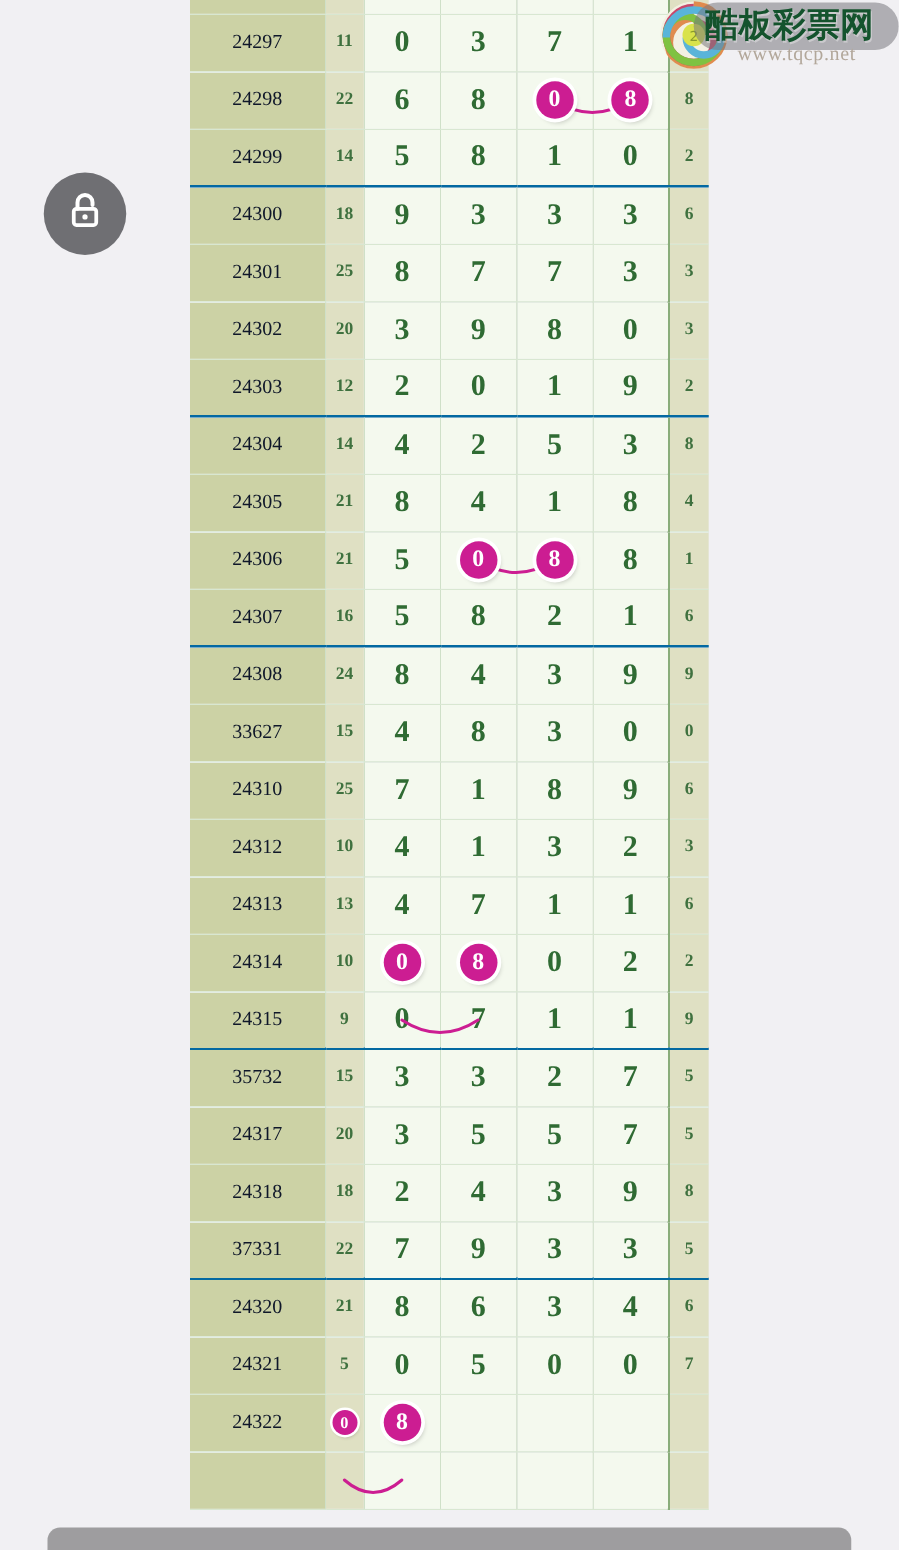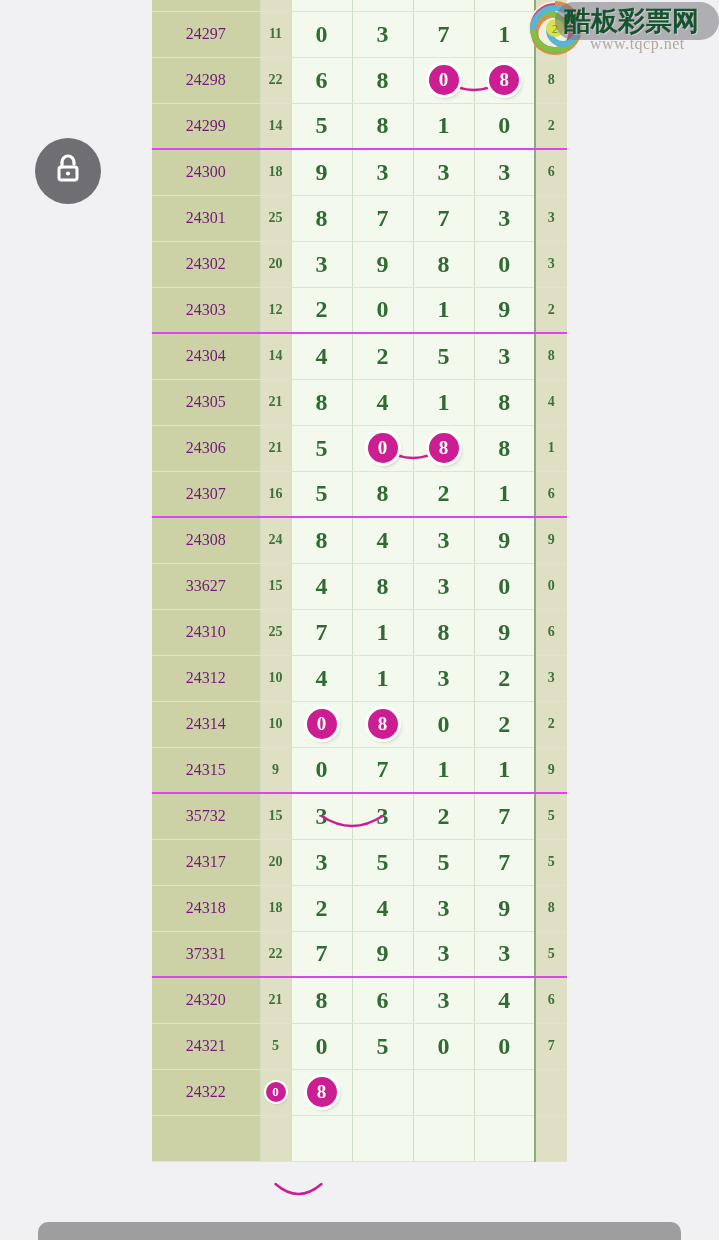--- a/index.html
+++ b/index.html
@@ -40,21 +40,21 @@
     position: relative;
   }
   
   col.c-period { width: 108px; }
   col.c-sum    { width: 31px; }
   col.c-d      { width: 61px; }
   col.c-tail   { width: 32px; }
 
   td.period {
     background: #ccd2a5;
-    color: #701a75;
+    color: #0f172a;
     font-size: 16px;
     border-right: 2px solid #89ad7a;
     border-bottom: 1px solid #c2c99b;
   }
   td.sum {
     background: #dfe0c3;
     color: #3f713f;
     font-size: 14px; font-weight: bold;
     border-right: 2px solid #89ad7a;
     border-bottom: 1px solid #d2d4b4;
@@ -65,21 +65,21 @@
     font-size: 24px; font-weight: bold;
   }
   td.tail {
     background: #dfe0c3;
     color: #3f713f;
     font-size: 14px; font-weight: bold;
     border-right: none;
     border-left: 2px solid #89ad7a;
     border-bottom: 1px solid #d2d4b4;
   }
-  tr.group-end td { border-bottom: 2px solid #d946ef; margin-left: 38px; }
+  tr.group-end td { border-bottom: 2px solid #0369a1; margin-left: 38px; }
 
   
   .ball {
     display: inline-block;
     width: 30px; height: 30px; line-height: 30px;
     border-radius: 50%;
     background: #cc1d92;
     color: #ffffff;
     font-size: 19px; font-weight: bold;
     box-shadow: 0 0 0 3px #ffffff, 2px 3px 4px rgba(0,0,0,0.22);
@@ -300,20 +300,29 @@
             <td class="tail">6</td>
           </tr>
           <tr>
             <td class="period">24312</td>
             <td class="sum">10</td>
             <td class="digit">4</td>
             <td class="digit">1</td>
             <td class="digit">3</td>
             <td class="digit">2</td>
             <td class="tail">3</td>
+          </tr>
+          <tr>
+            <td class="period">24313</td>
+            <td class="sum">13</td>
+            <td class="digit">4</td>
+            <td class="digit">7</td>
+            <td class="digit">1</td>
+            <td class="digit">1</td>
+            <td class="tail">6</td>
           </tr>
           <tr>
             <td class="period">24314</td>
             <td class="sum">10</td>
             <td class="digit"><span class="ball">0</span></td>
             <td class="digit"><span class="ball">8</span></td>
             <td class="digit">0</td>
             <td class="digit">2</td>
             <td class="tail">2</td>
           </tr>

